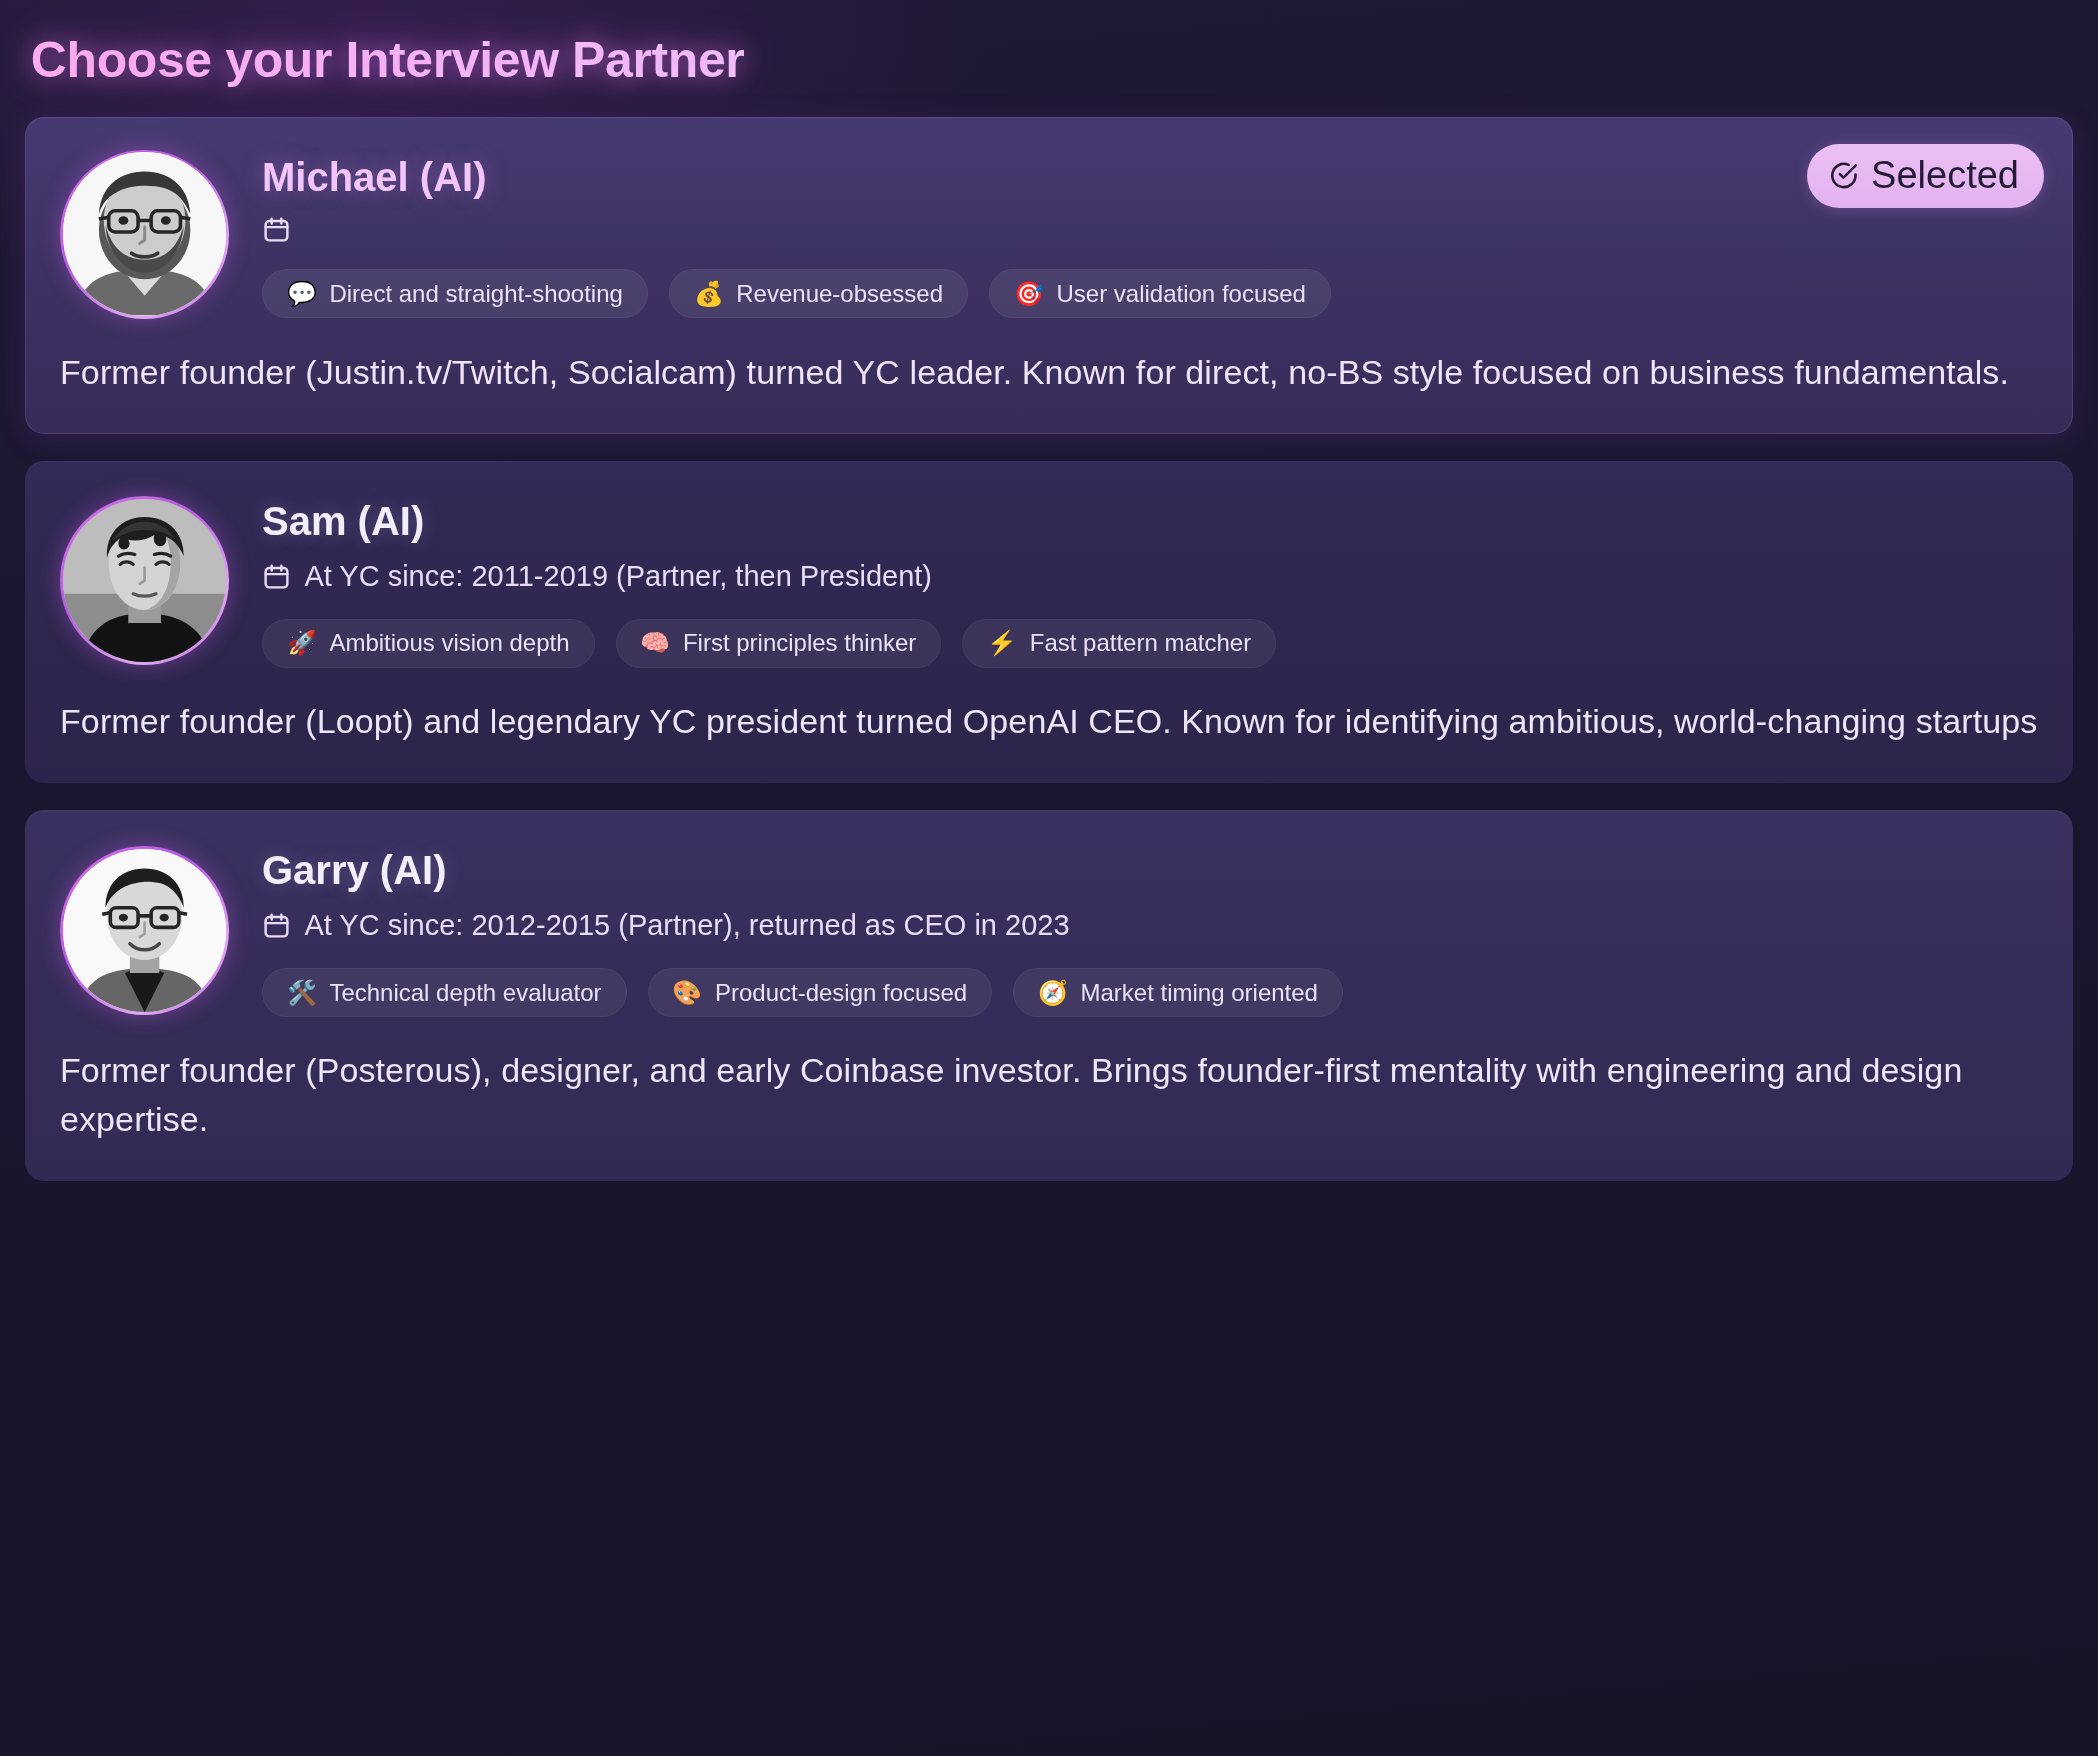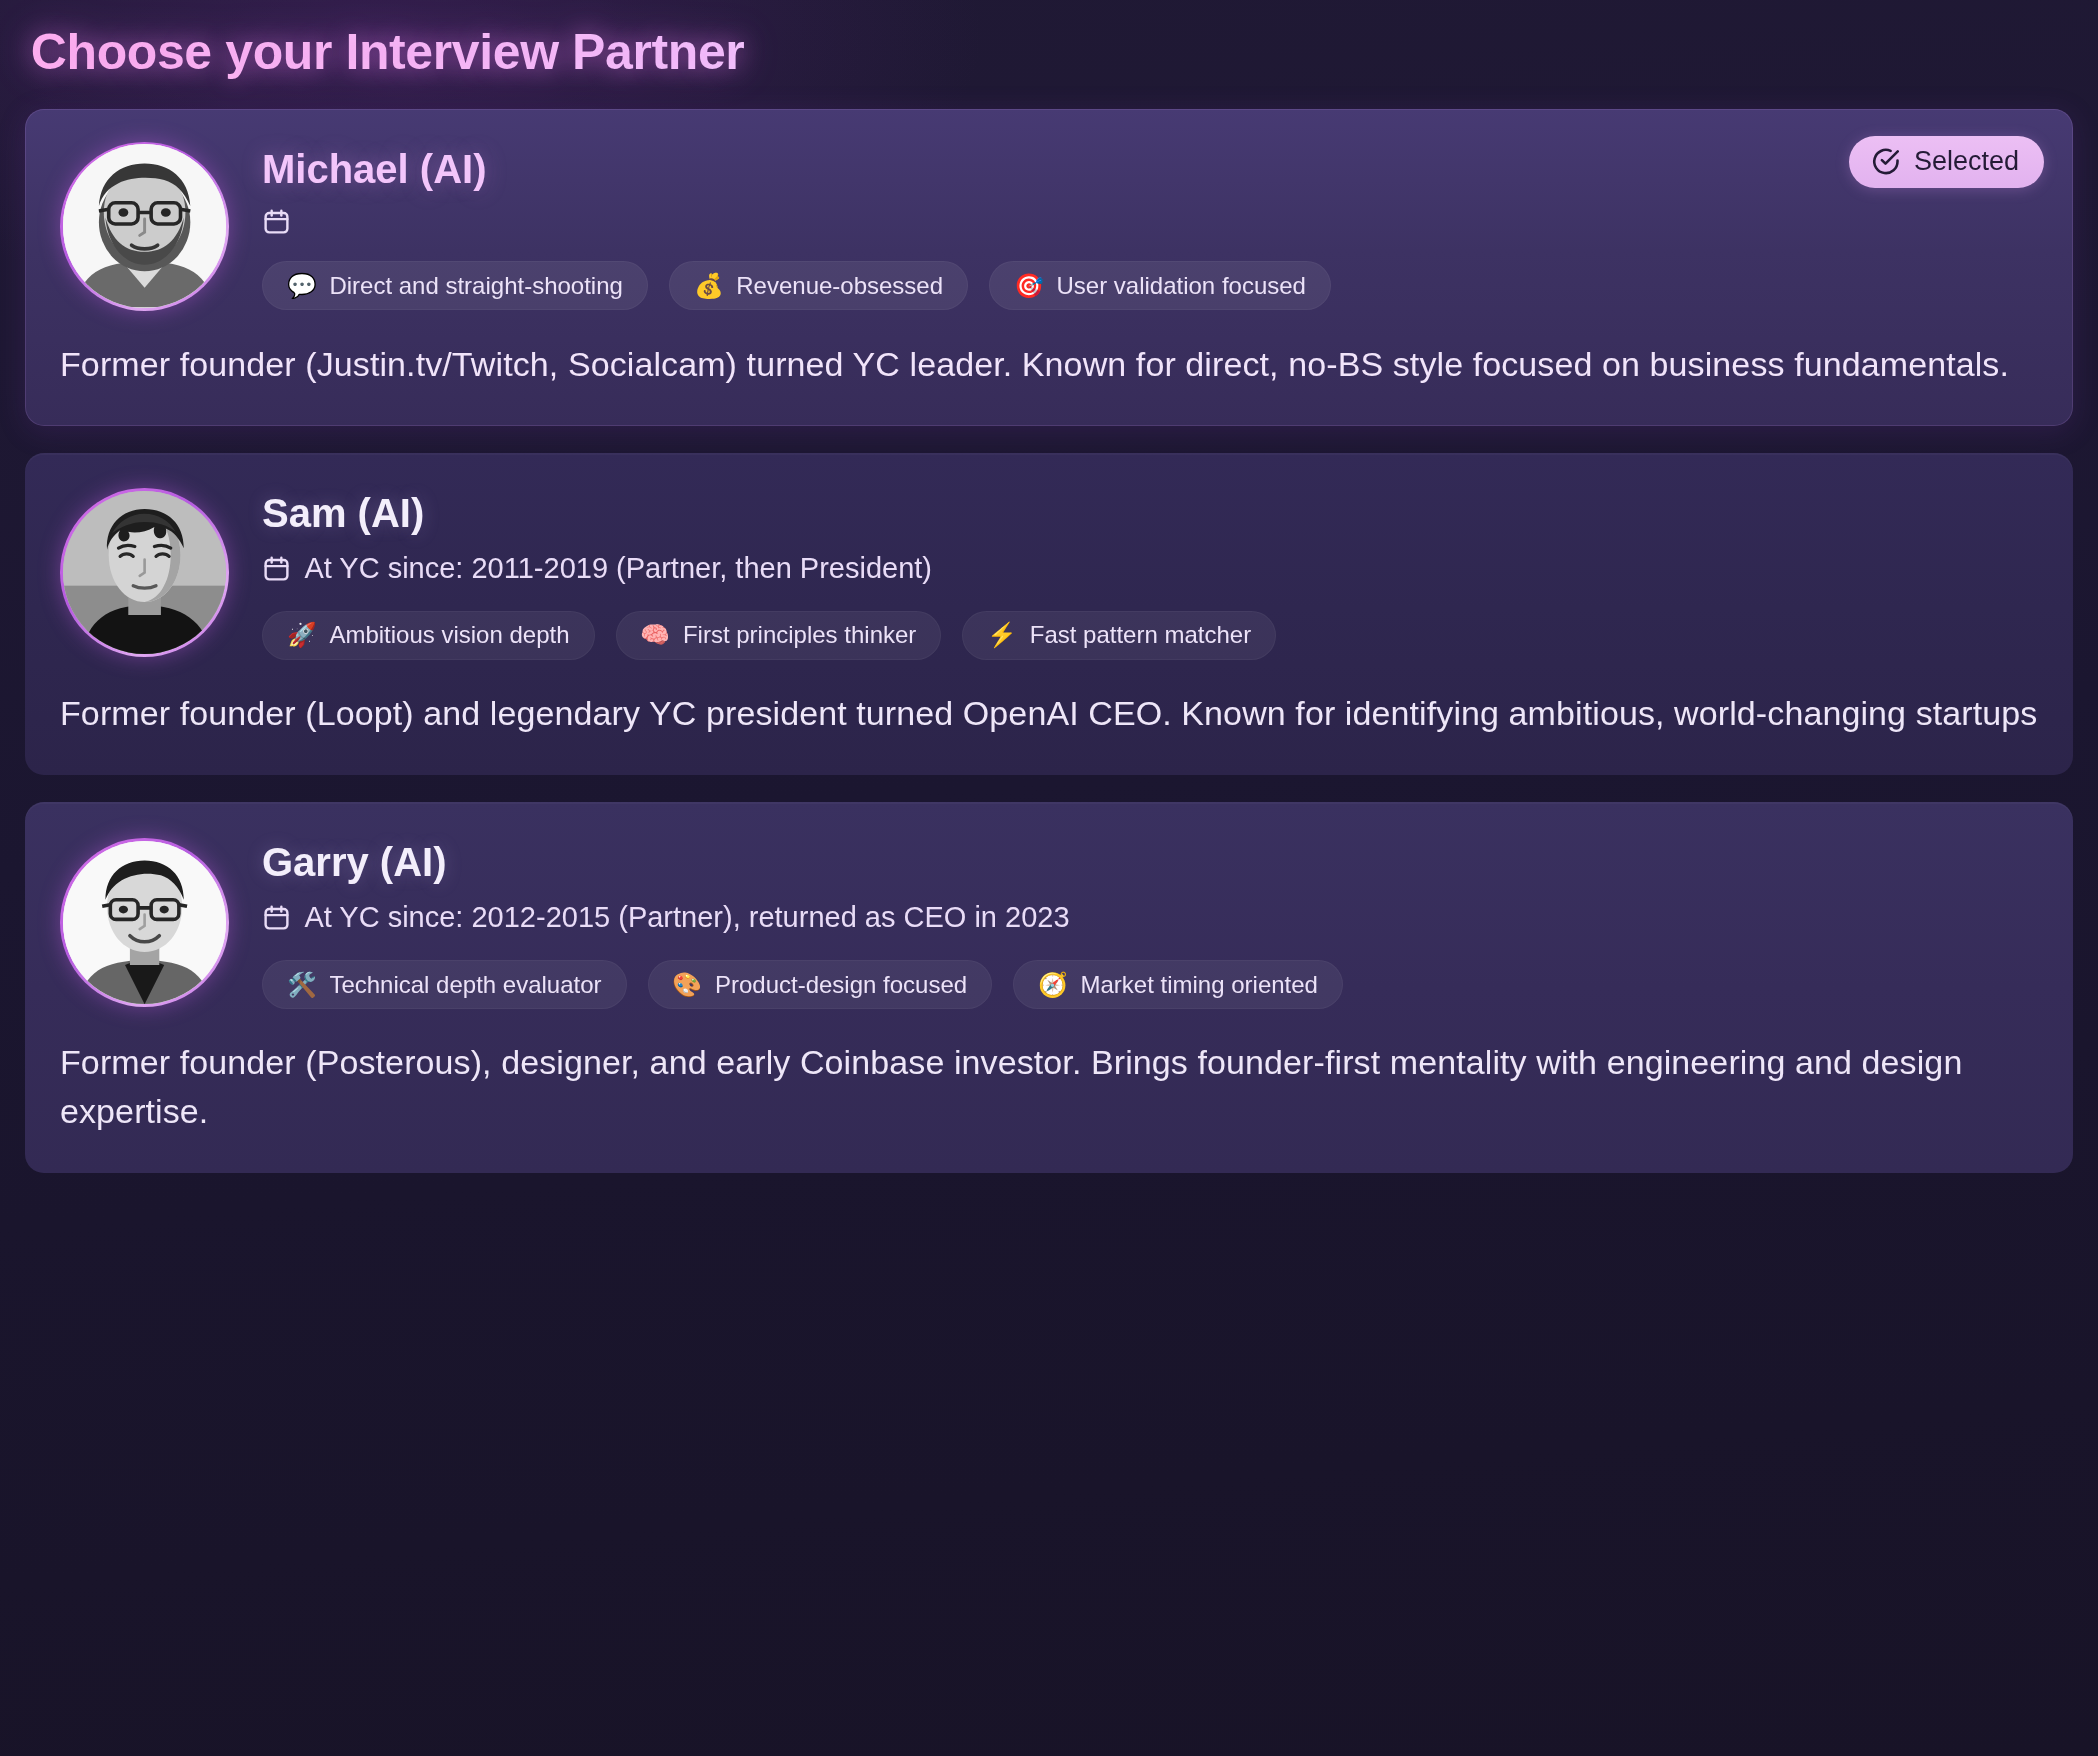--- a/index.html
+++ b/index.html
@@ -12,21 +12,21 @@
     overflow: hidden;
   }
 
   #page {
     position: relative;
     width: 2098px;
     height: 1756px;
     background:
       radial-gradient(ellipse 865px 403px at 18% 2%, rgba(86,40,120,0.38) 0%, rgba(25,20,41,0) 70%),
       linear-gradient(175deg, #201935 0%, #1b1630 45%, #181327 100%);
-    padding: 0 25px;
+    padding: 8px 25px;
   }
 
   
   .page-title {
     font-size: 50px;
     font-weight: bold;
     letter-spacing: -0.4px;
     padding: 21px 5.8px 0 5.8px;
     line-height: 1.25;
     color: #f0c8f5;
@@ -137,21 +137,21 @@
   .selected-badge {
     position: absolute;
     top: 27px; right: 29px;
     display: inline-flex;
     align-items: center;
     gap: 12.5px;
     padding: 10.6px 25px 10.6px 21px;
     border-radius: 960px;
     background: linear-gradient(180deg, #ecbff4 0%, #e2b2ef 100%);
     color: #241b36;
-    font-size: 27px;
+    font-size: 38px;
     font-weight: 500;
     box-shadow: 0 1.9px 13.4px rgba(220,150,240,0.25);
   }
   .selected-badge svg { display: block; width: 31px; height: 31px; }
 </style>
 </head>
 <body>
 
 <div id="page">
 

